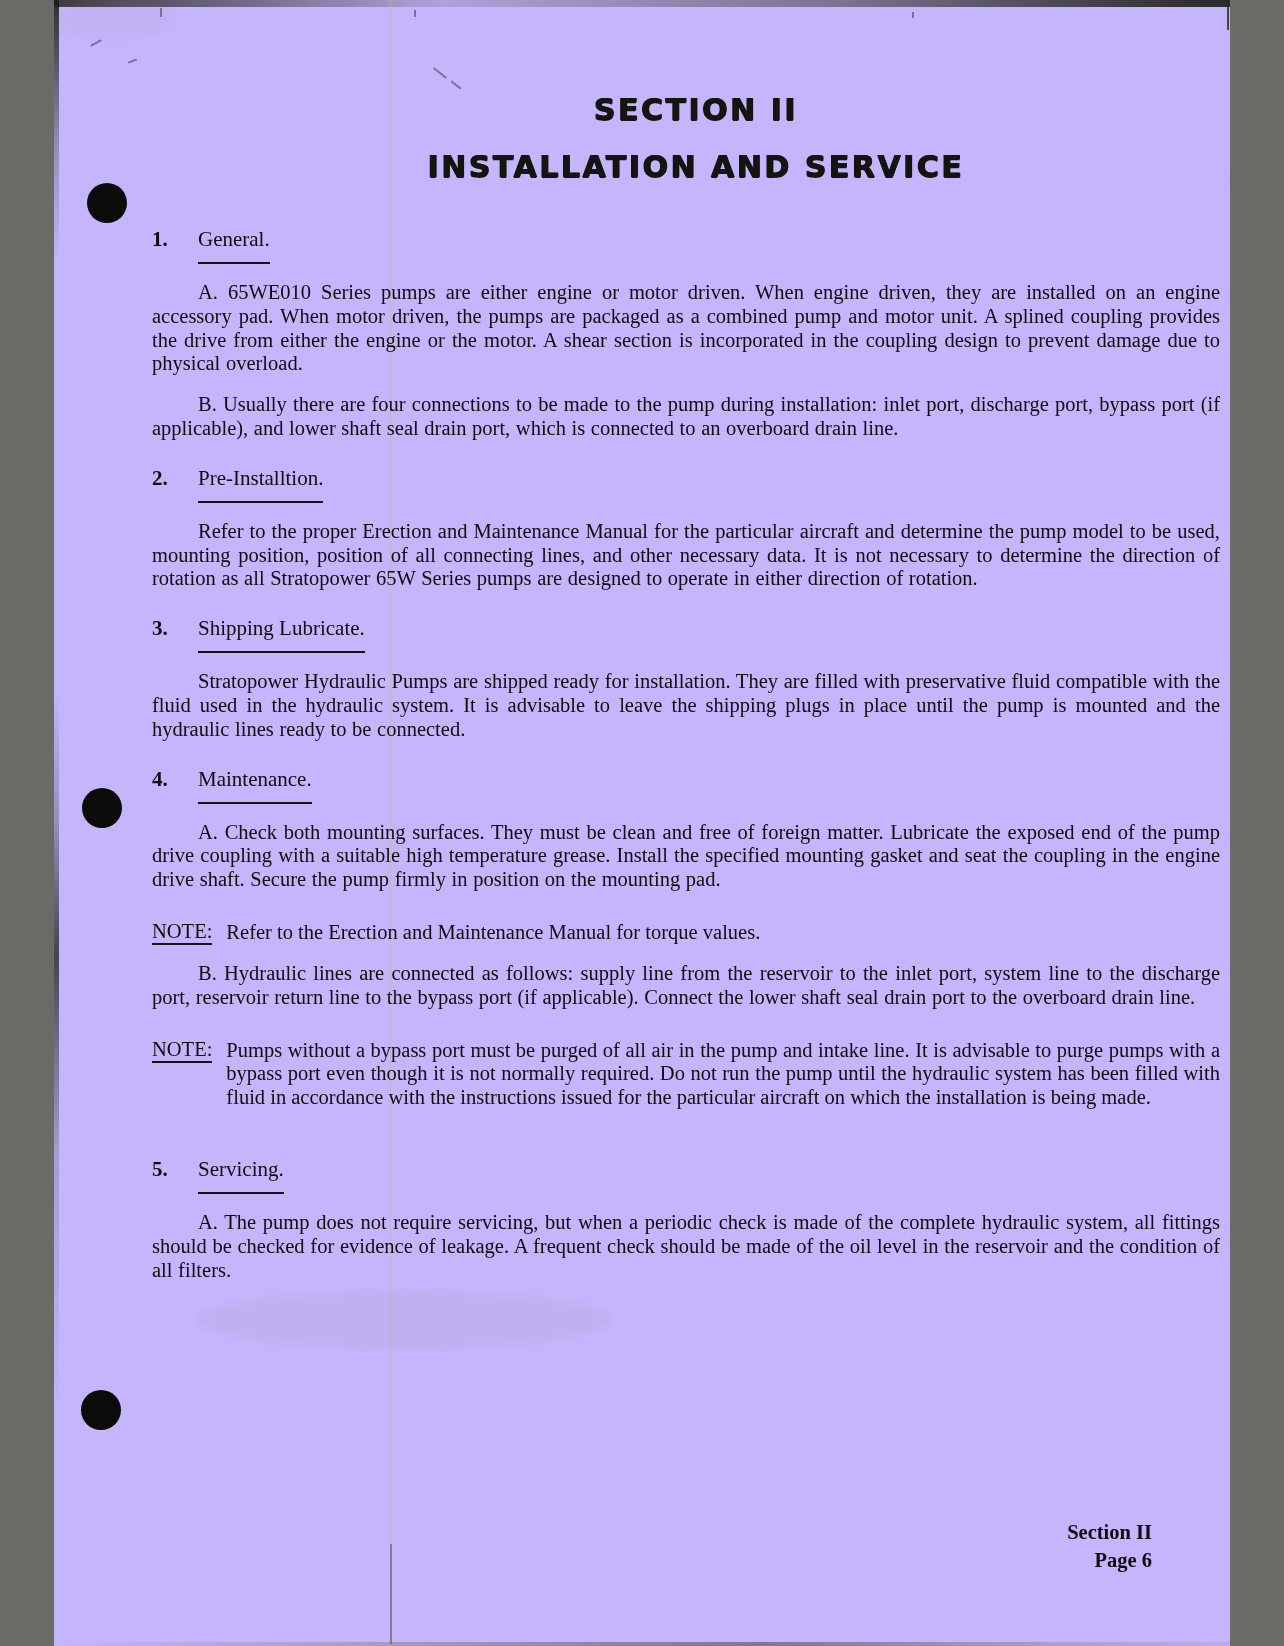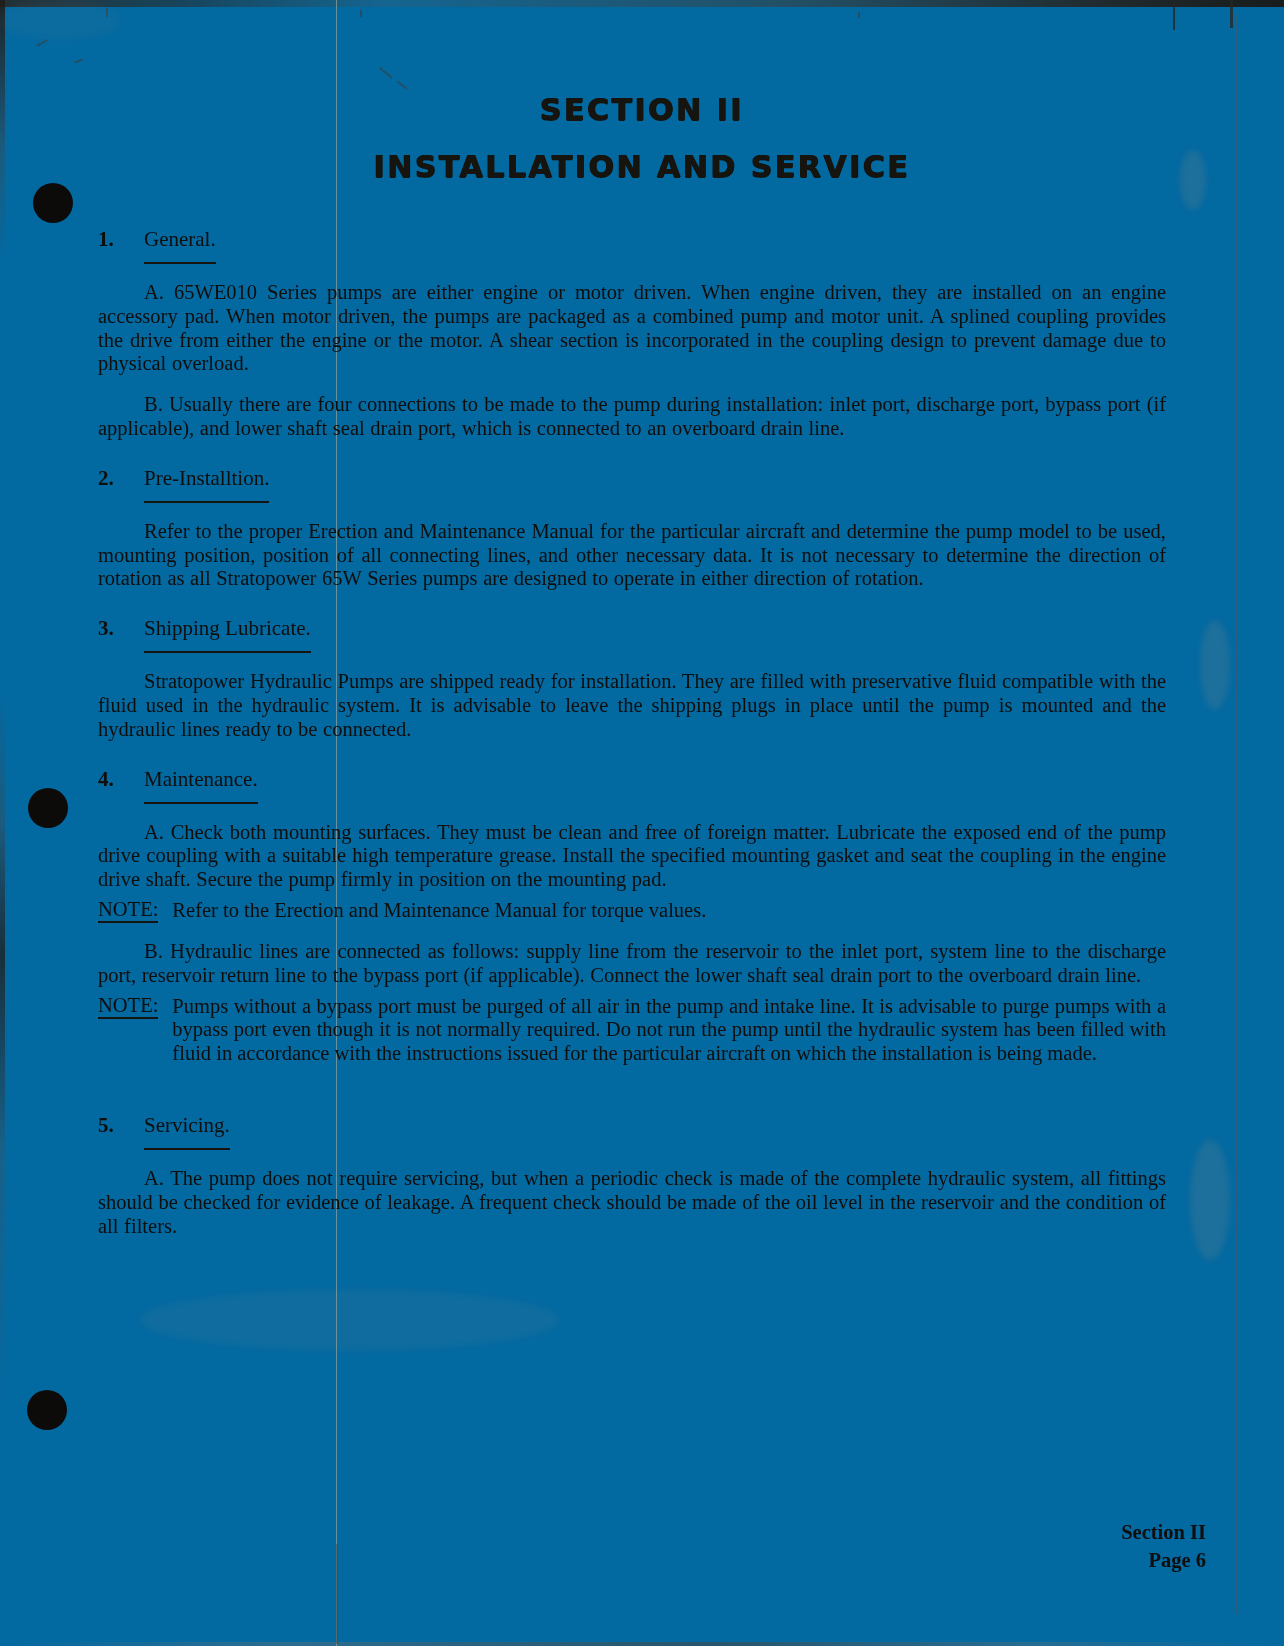--- a/index.html
+++ b/index.html
@@ -3,24 +3,24 @@
 <meta charset="utf-8">
 <title>Section II - Installation and Service</title>
 <style>
   html, body {
     margin: 0;
     padding: 0;
     background: #6b6b66;
   }
   .page {
     position: relative;
-    width: 1284px;
+    width: 1176px;
     height: 1646px;
     margin: 0 auto;
-    background: #0369a1;
+    background: #c4b5fd;
     overflow: hidden;
     font-family: "Liberation Serif", "DejaVu Serif", serif;
     color: #100e0c;
     box-sizing: border-box;
   }
 
   
   .scan-edge-top {
     position: absolute;
     top: 0; left: 0;
@@ -160,21 +160,21 @@
   p.para {
     margin: 17px 0 0 0;
     text-indent: 46px;
     text-align: justify;
     text-align-last: left;
     word-spacing: 0.5px;
   }
 
   .note {
     display: flex;
-    margin-top: 7px;
+    margin-top: 29px;
     align-items: flex-start;
   }
   .note-label {
     flex: 0 0 auto;
     font-weight: 400;
     border-bottom: 2.5px solid #16140f;
     line-height: 21px;
     margin-right: 14px;
     padding-bottom: 1px;
   }

